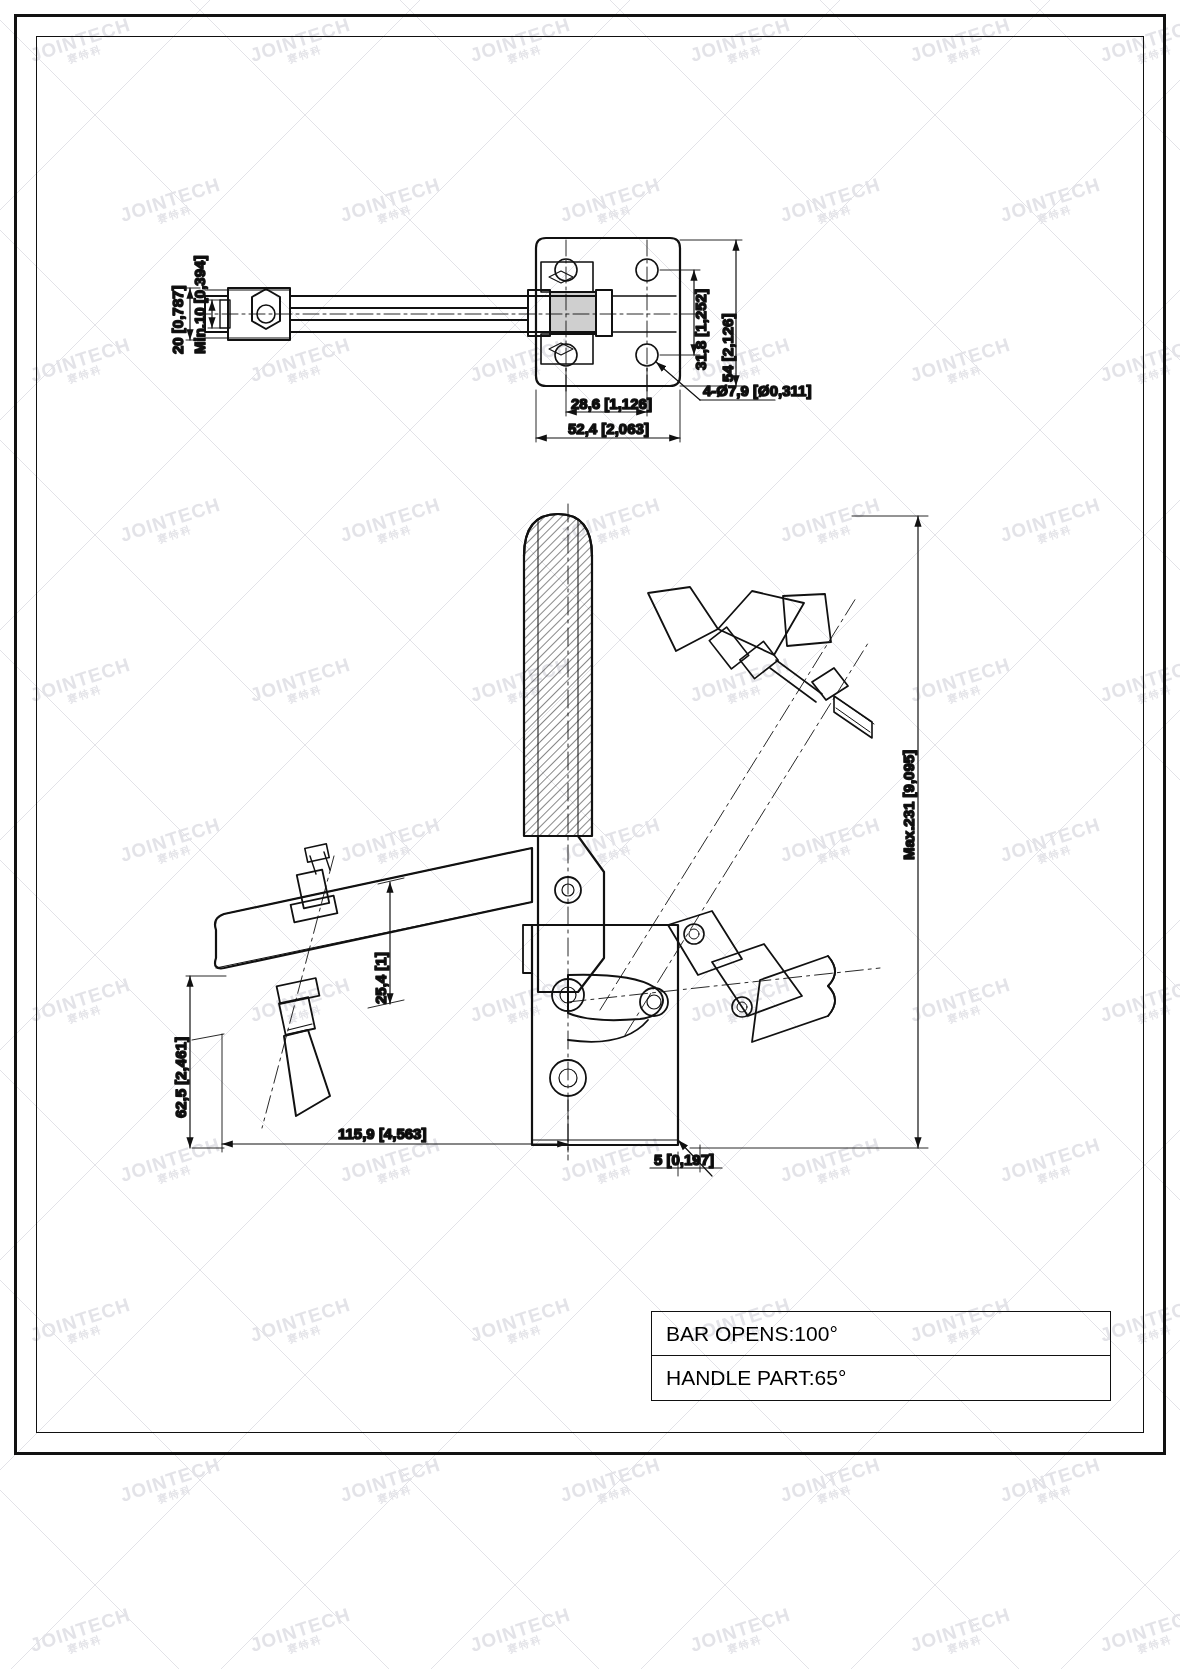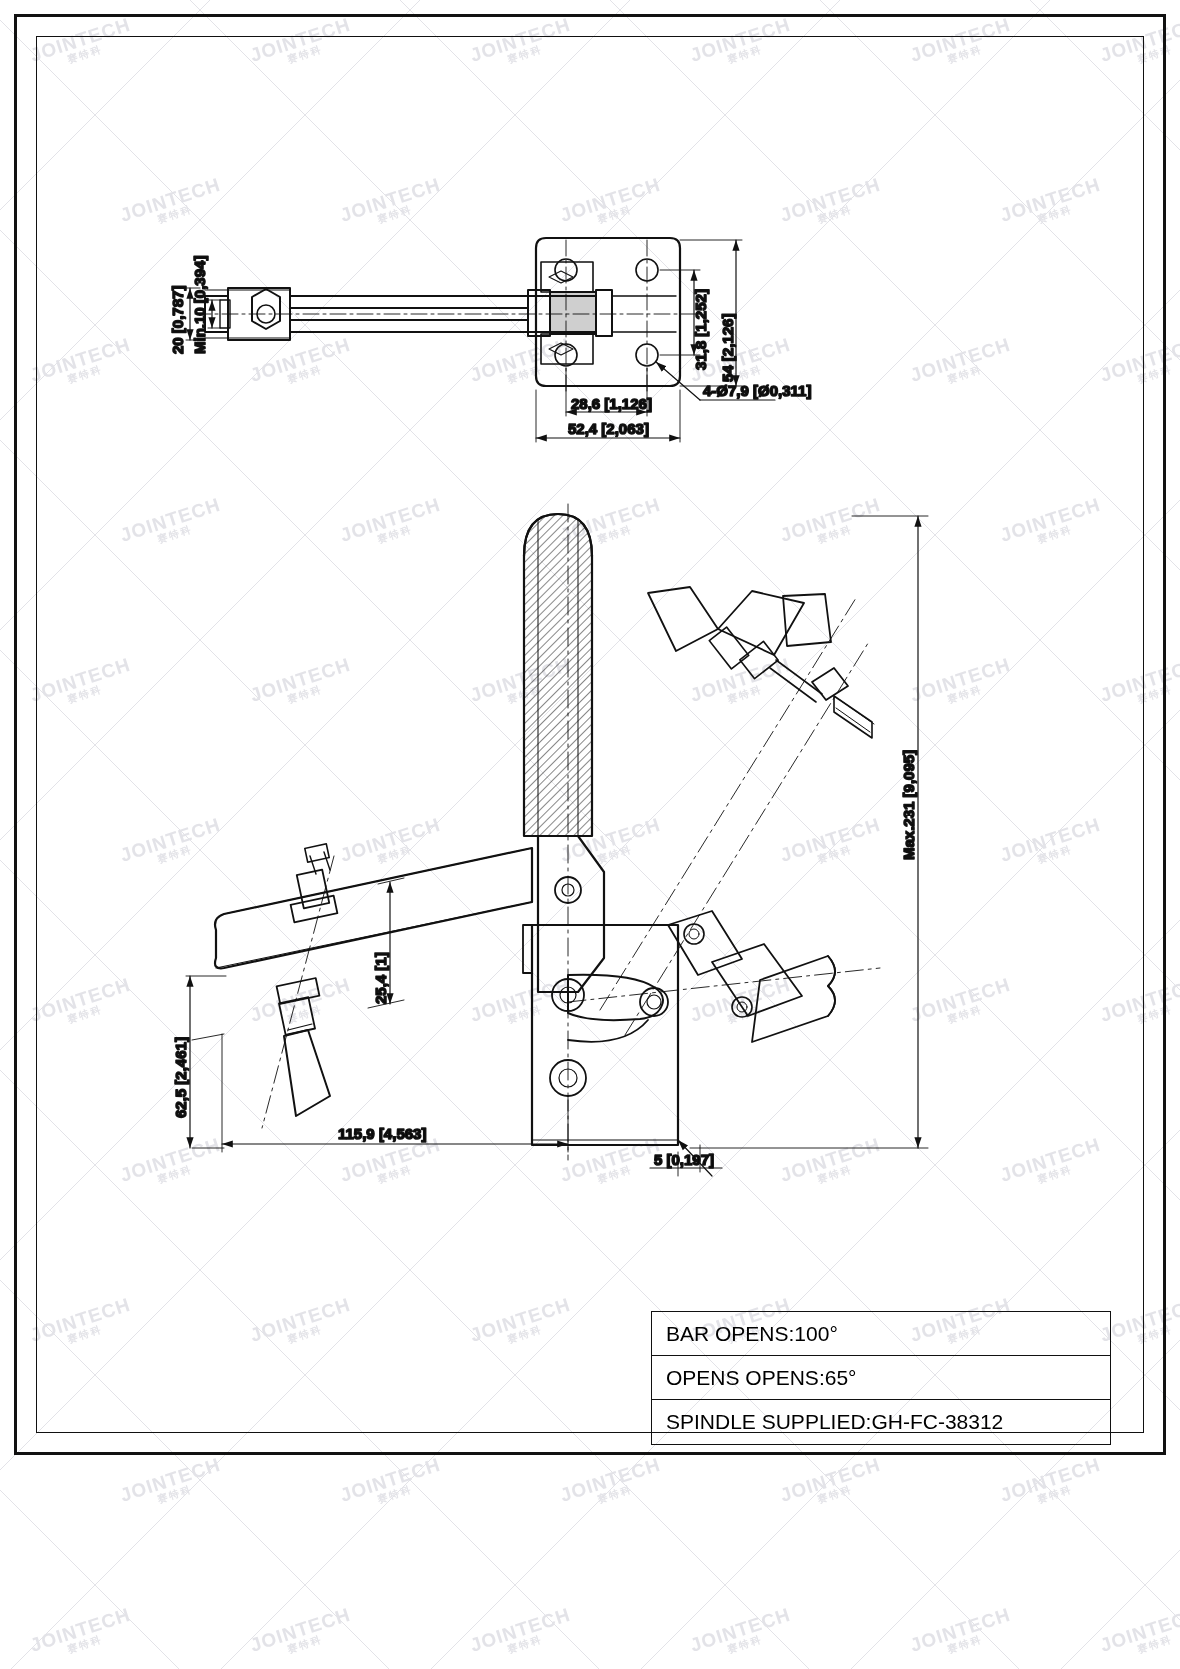--- a/index.html
+++ b/index.html
@@ -452,17 +452,16 @@
         <line x1="678" y1="1152" x2="678" y2="1176" stroke-width="0.9"></line>
         <line x1="650" y1="1168" x2="722" y2="1168" stroke-width="1.2"></line>
       </g>
       <text class="dim-text" x="654" y="1165">5 [0,197]</text>
 
     </g>
   </svg>
 
   <div class="spec-table">
     <div class="spec-row">BAR OPENS:100°</div>
-    <div class="spec-row">OPENS OPENS:65°</div>
-    <div class="spec-row">SPINDLE SUPPLIED:GH-FC-38312</div>
+    <div class="spec-row">HANDLE PART:65°</div>
   </div>
 
 </div>
 
 </body></html>

